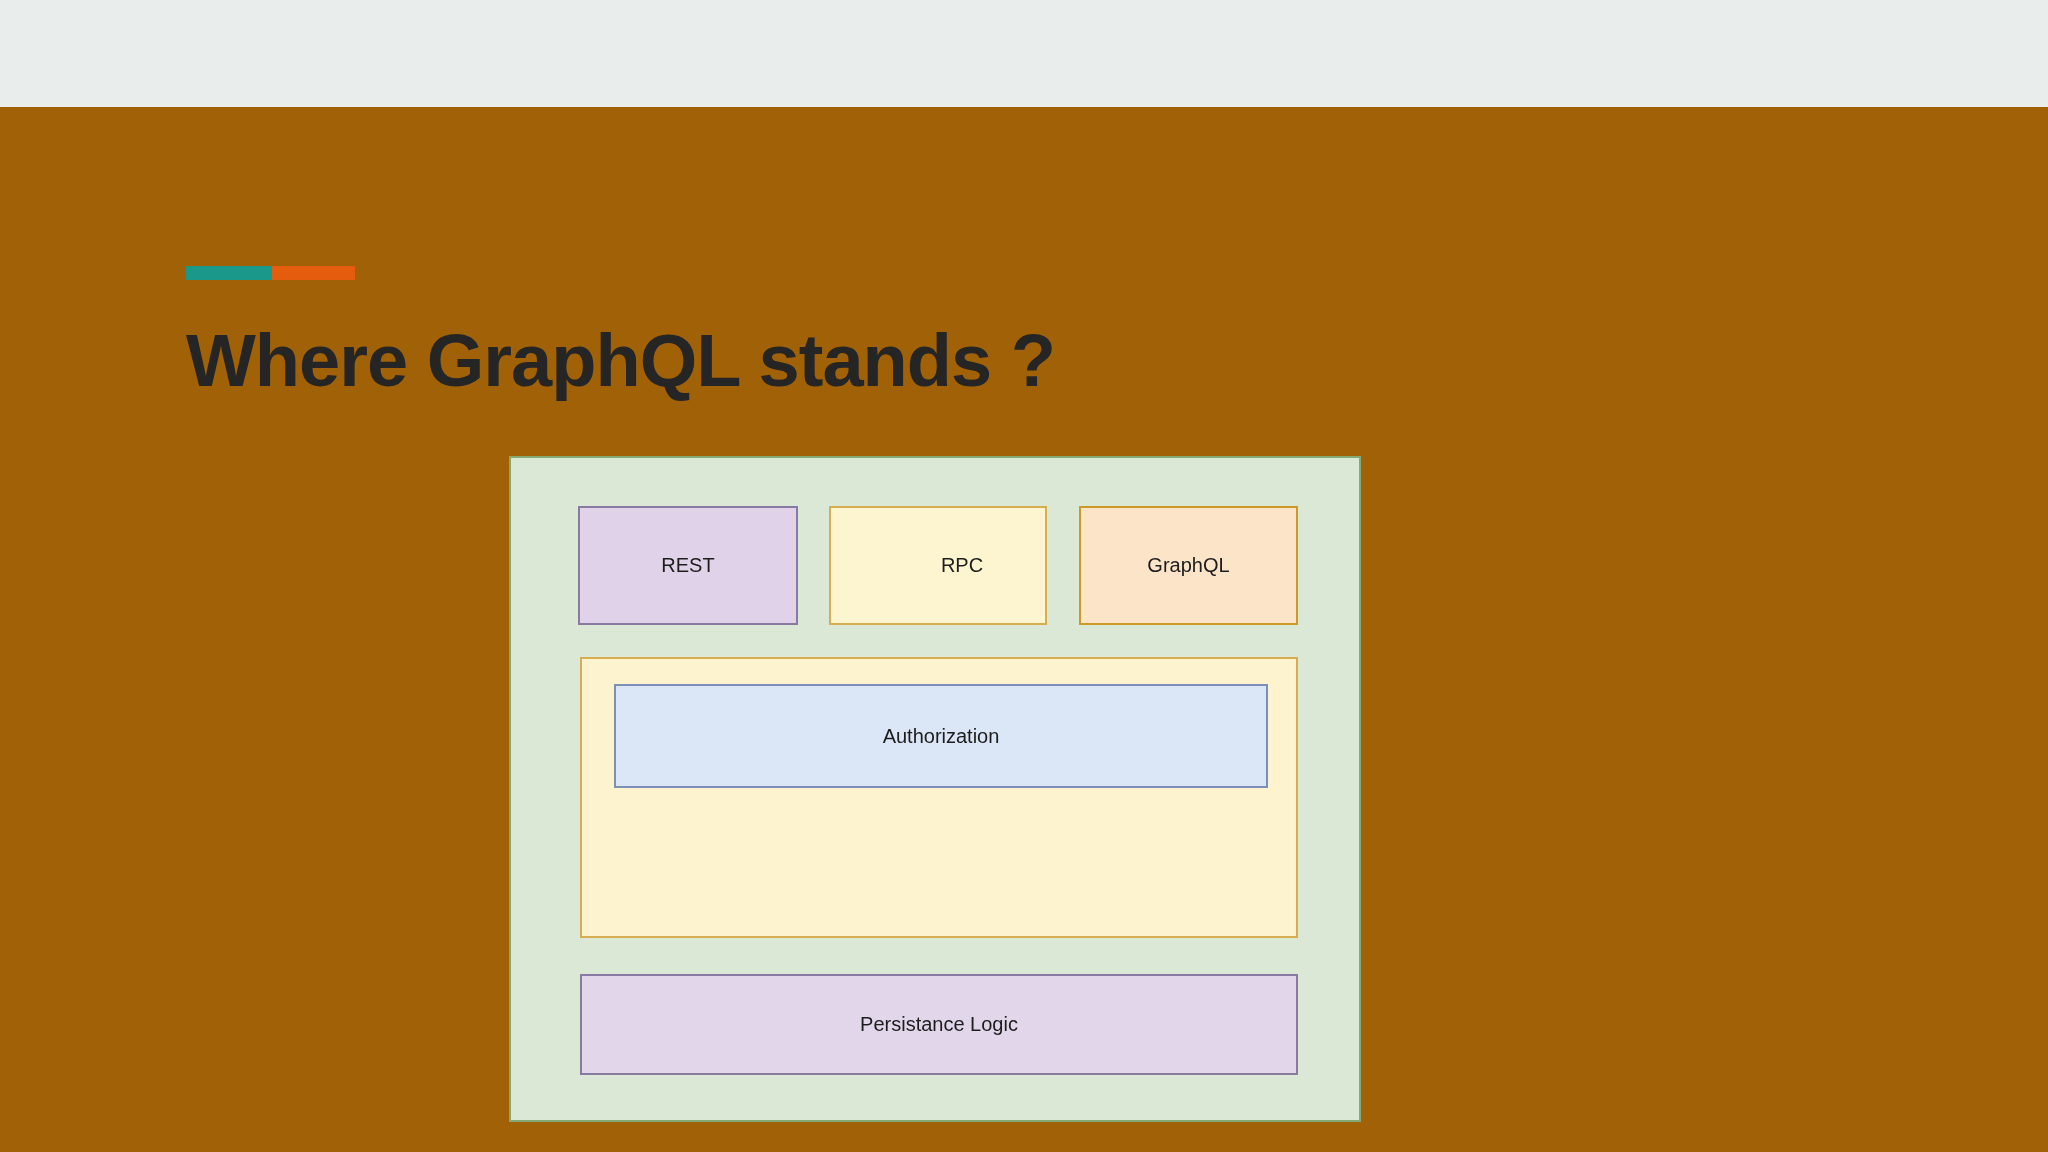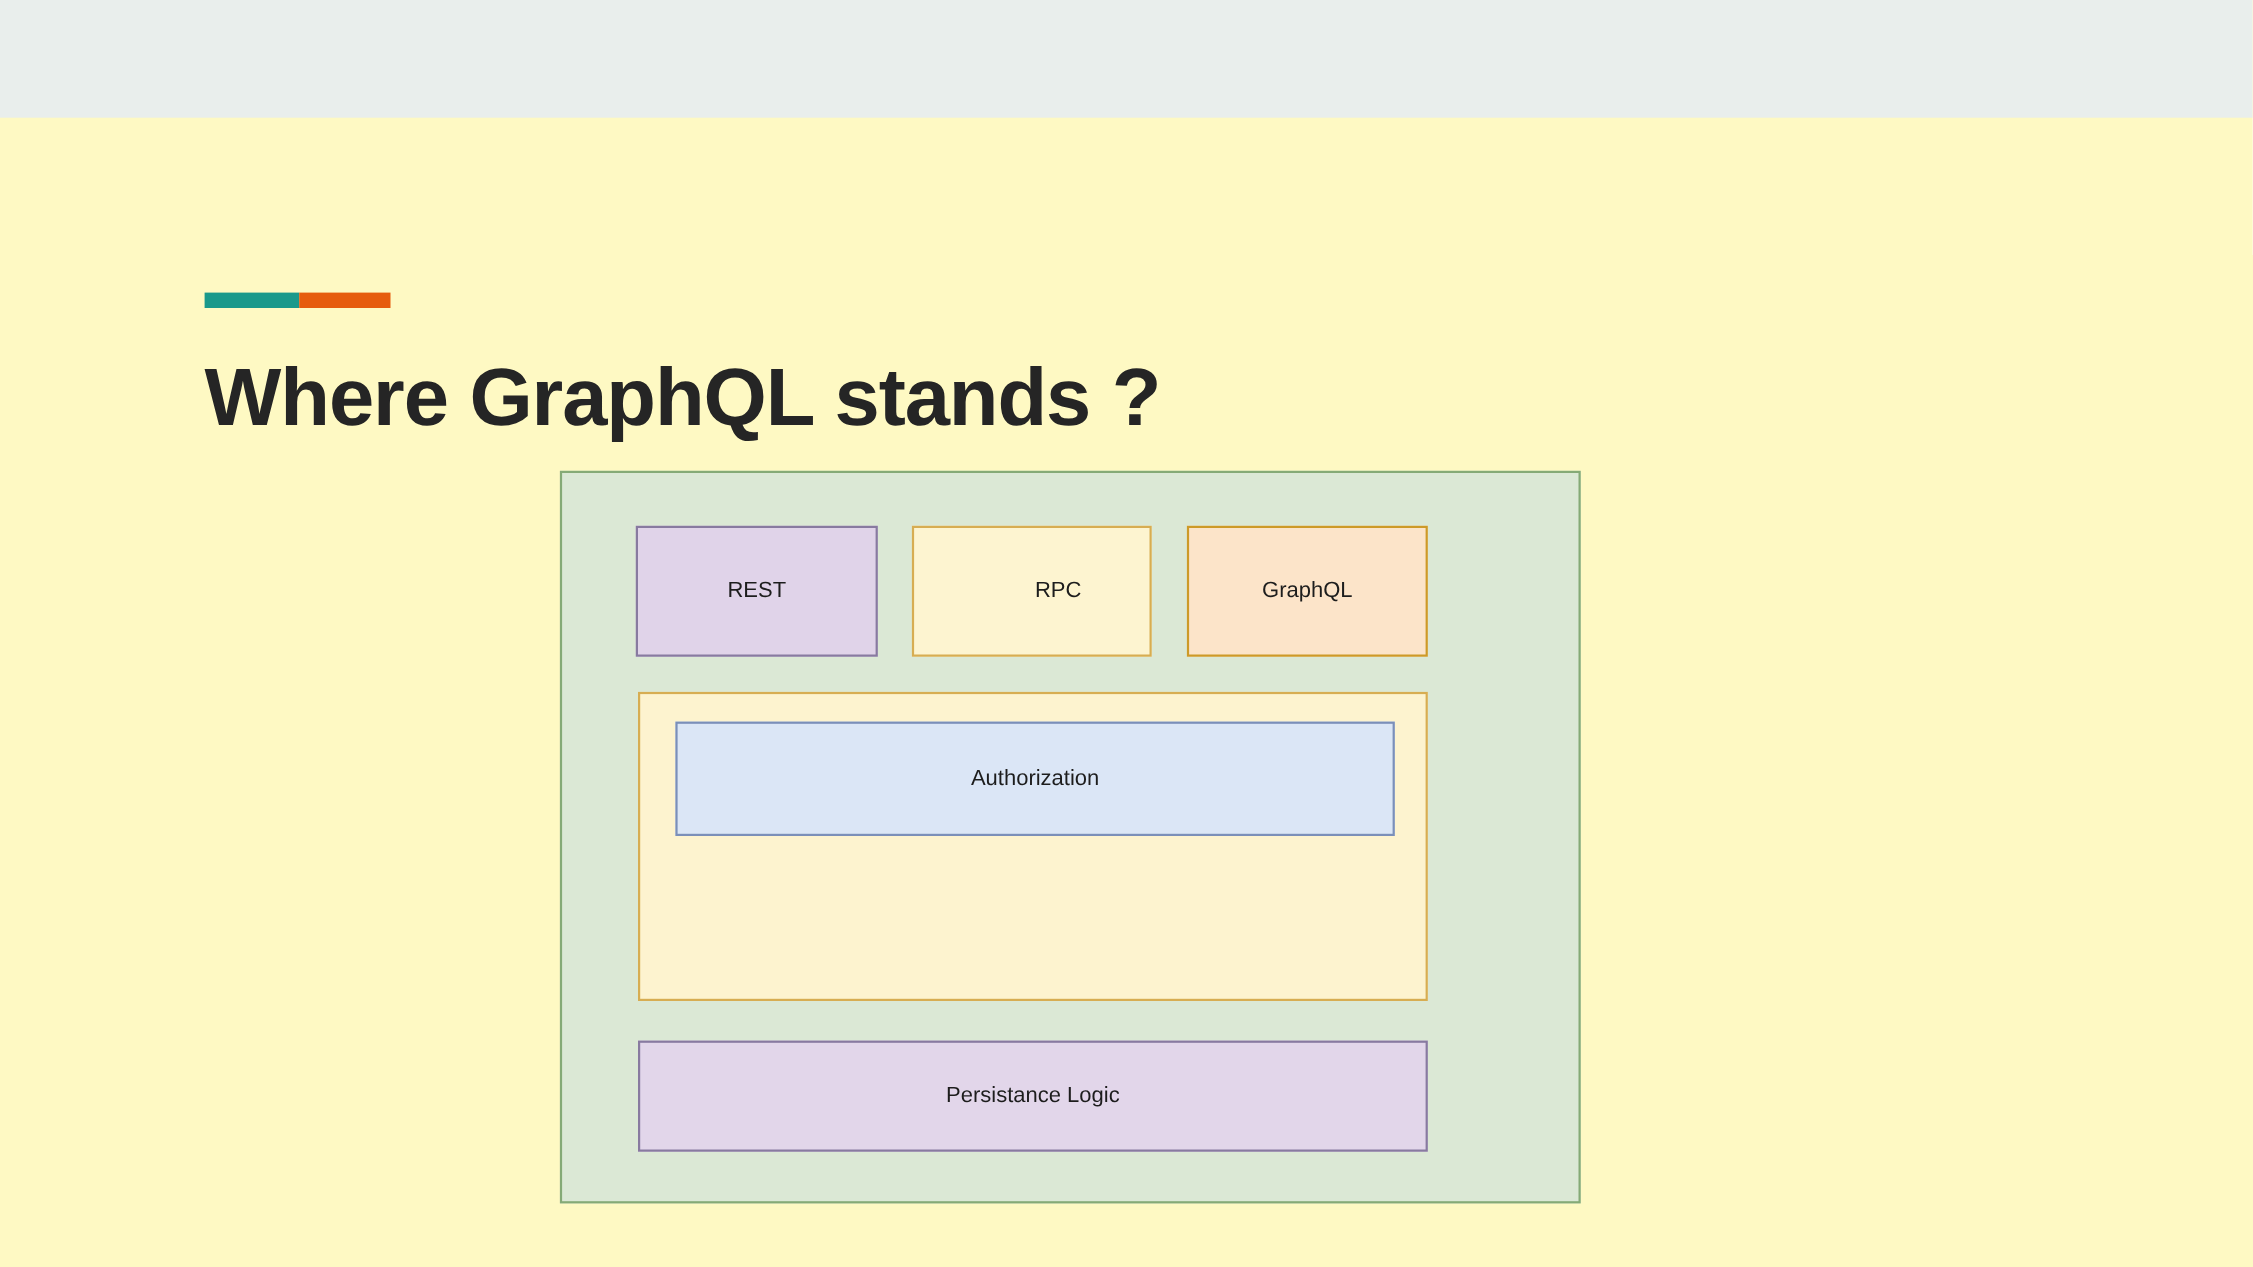--- a/index.html
+++ b/index.html
@@ -5,21 +5,21 @@
   html, body {
     margin: 0;
     padding: 0;
     background: #ffffff;
     font-family: "Liberation Sans", sans-serif;
   }
   .screen {
     position: relative;
     width: 2048px;
     height: 1152px;
-    background: #fef9c3;
+    background: #a16207;
     overflow: hidden;
   }
   .top-bar {
     position: absolute;
     left: 0; top: 0;
     width: 2048px; height: 107px;
   }
   .accent-bar {
     position: absolute;
     left: 186px; top: 266px;
@@ -34,22 +34,22 @@
     left: 186px; top: 318px;
     margin: 0;
     font-size: 74px;
     font-weight: 700;
     letter-spacing: -1px;
     color: #252525;
     white-space: nowrap;
   }
   .diagram-container {
     position: absolute;
-    left: 509px; top: 428px;
-    width: 928px; height: 666px;
+    left: 509px; top: 456px;
+    width: 852px; height: 666px;
     box-sizing: border-box;
     border: 2px solid;
   }
   .node {
     position: absolute;
     box-sizing: border-box;
     border: 2px solid;
     display: flex;
     align-items: center;
     justify-content: center;

